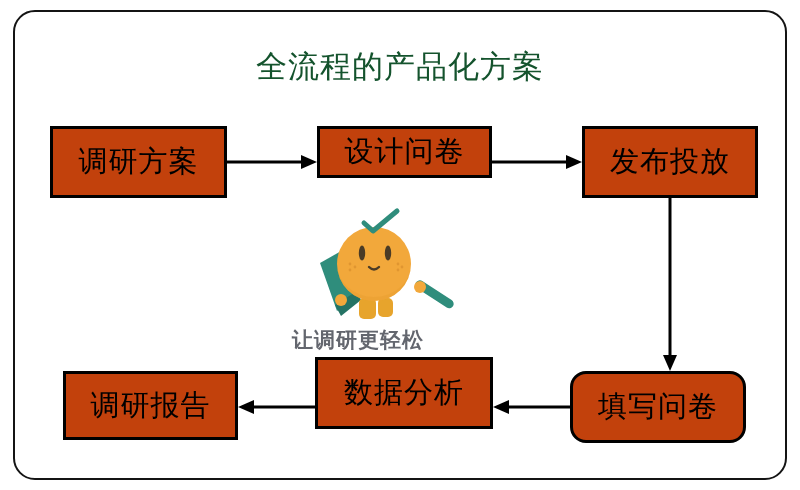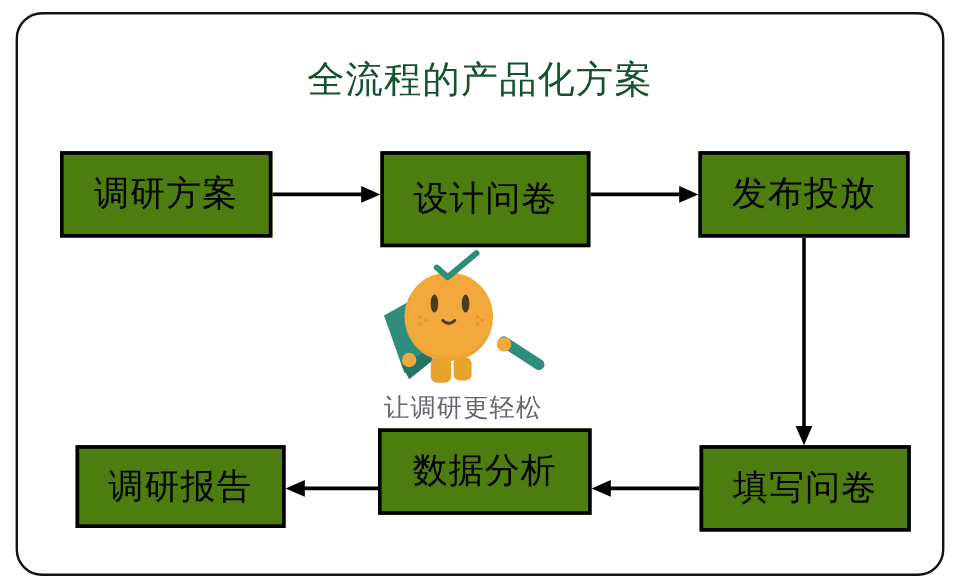--- a/index.html
+++ b/index.html
@@ -32,58 +32,58 @@
     width: 800px;
     text-align: center;
     font-size: 31px;
     font-weight: 500;
     color: #14532d;
     letter-spacing: 1px;
   }
   .node {
     position: absolute;
     border: 3px solid #000000;
-    background: #4d7c0f;
+    background: #c2410c;
     box-sizing: border-box;
     display: flex;
     align-items: center;
     justify-content: center;
     font-size: 29px;
     font-weight: 500;
     color: #000000;
     letter-spacing: 1px;
     z-index: 2;
   }
   .n1 { left: 50px;  top: 126px; width: 177px; height: 72px; }
-  .n2 { left: 317px; top: 126px; width: 175px; height: 80px; }
+  .n2 { left: 317px; top: 126px; width: 175px; height: 52px; }
   .n3 { left: 582px; top: 126px; width: 176px; height: 72px; text-align: right; }
-  .n4 { left: 583px; top: 371px; width: 176px; height: 72px; }
+  .n4 { left: 570px; top: 371px; width: 176px; height: 72px; border-radius: 16px; }
   .n5 { left: 315px; top: 357px; width: 178px; height: 72px; }
   .n6 { left: 63px;  top: 371px; width: 175px; height: 69px; }
   .arrows {
     position: absolute;
     left: 0;
     top: 0;
     z-index: 1;
     pointer-events: none;
   }
   .mascot {
     position: absolute;
     left: 312px;
     top: 203px;
     z-index: 1;
   }
   .tagline {
     position: absolute;
     left: 292px;
     top: 326px;
     width: 160px;
-    text-align: right;
+    text-align: left;
     font-size: 21px;
-    font-weight: 400;
+    font-weight: 700;
     color: #63666E;
     letter-spacing: 1px;
     z-index: 2;
   }
 </style>
 </head>
 <body>
 
 <div class="stage">
 

